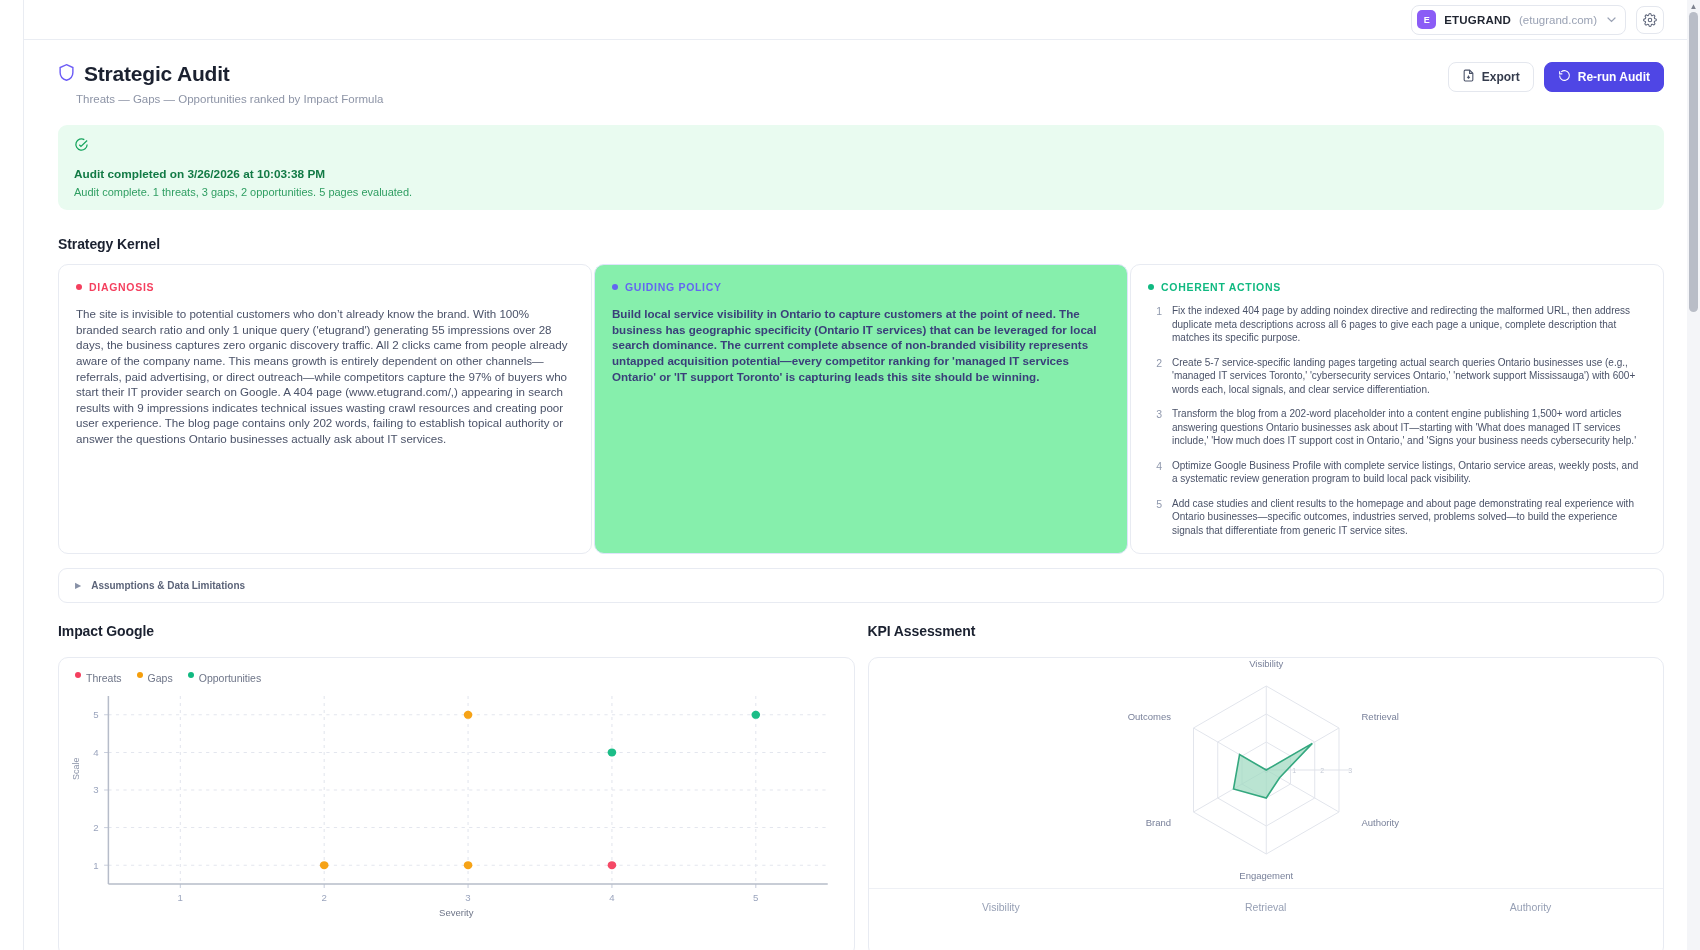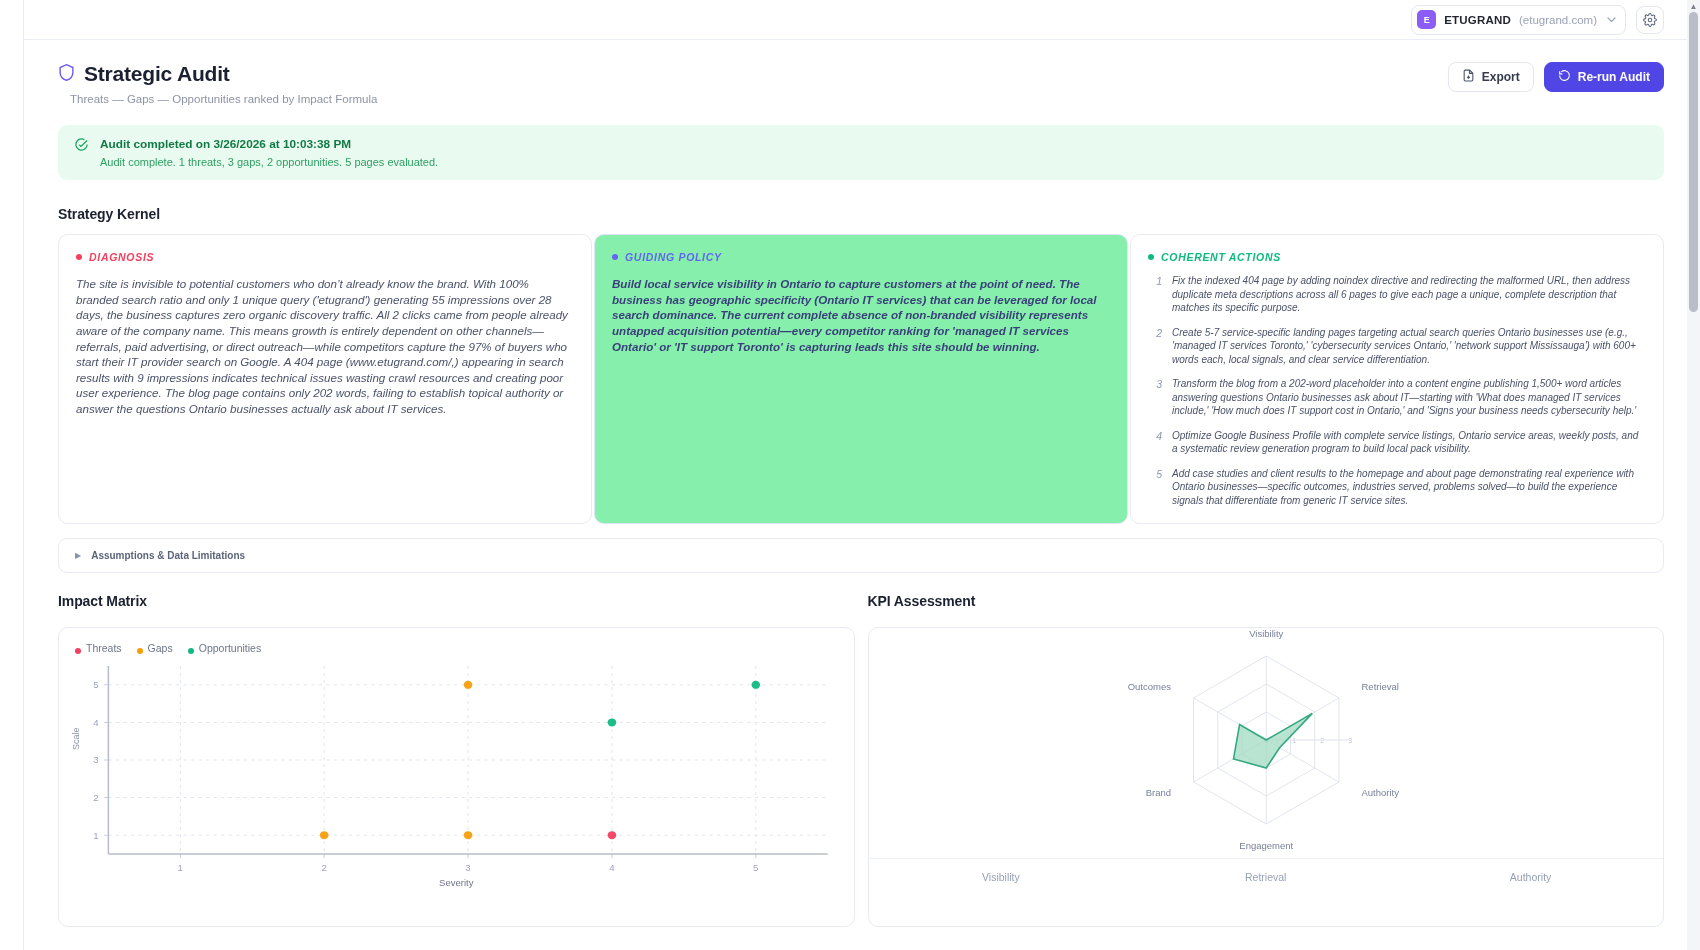--- a/index.html
+++ b/index.html
@@ -47,43 +47,43 @@
     width: 28px; height: 28px; border: 1px solid #e4e7ee; border-radius: 8px;
     background:#fff; display:flex; align-items:center; justify-content:center;
   }
 
   
   .page { padding: 22px 36px 0 34px; height: 910px; position: relative; }
 
   .page-head { display:flex; align-items:flex-start; justify-content: space-between; gap: 48px; }
   .title-row { display:flex; align-items:center; gap: 9px; }
   h1.title { font-size: 21px; font-weight: 700; color:#1b2130; letter-spacing:-.2px; }
-  .subtitle { font-size: 11.5px; color:#8d94a6; margin-top: 7px; margin-left: 12px; }
+  .subtitle { font-size: 11.5px; color:#8d94a6; margin-top: 7px; margin-left: 18px; }
 
   .head-actions { display:flex; align-items:center; gap:10px; }
   .btn {
     height: 30px; border-radius: 8px; font-size: 12px; font-weight: 600;
     display:flex; align-items:center; gap:7px; padding: 0 13px; cursor:pointer;
   }
   .btn-ghost { background:#fff; border:1px solid #e4e7ee; color:#343b4c; }
   .btn-primary { background:#4f46e5; border:1px solid #4f46e5; color:#fff; }
 
   
   .banner {
     margin-top: 20px; background:#e9fbf0; border-radius: 9px;
-    padding: 12px 16px; display:flex; gap:11px; align-items:flex-start;
+    padding: 12px 16px; display:flex; gap:11px; align-items:flex-start;flex-direction:column;
   }
   .banner-title { font-size: 11.8px; font-weight: 700; color:#127a45; }
   .banner-sub { font-size: 11px; color:#2f9e62; margin-top: 5px; }
 
   
   h2.section { font-size: 14px; font-weight: 700; color:#1b2130; margin: 26px 0 12px; letter-spacing:-.1px;}
 
   
-  .kernel { display:grid; grid-template-columns: 1fr 1fr 1fr; gap: 2px; font-style: italic; }
+  .kernel { display:grid; grid-template-columns: 1fr 1fr 1fr; gap: 2px; }
   .card { border:1px solid #e8ebf2; border-radius: 10px; background:#fff; padding: 16px 17px; }
   .card.policy { background:#86efac; border-color:#dfe4fb; }
   .card-label { display:flex; align-items:center; gap:7px; font-size: 10.5px; font-weight: 700; letter-spacing: .7px; }
   .dot { width:6px; height:6px; border-radius:50%; display:inline-block; }
   .card-body { font-size: 11.6px; line-height: 1.35; color:#4a5268; margin-top: 13px; }
   .card.policy .card-body { color:#3a3f7a; font-weight: 700; }
 
   ol.actions { list-style:none; margin-top: 11px; }
   ol.actions li { display:flex; gap:10px; margin-bottom: 11px; }
   ol.actions li:last-child { margin-bottom:0; }
@@ -98,21 +98,21 @@
     padding: 11px 16px; display:flex; align-items:center; gap:10px; background:#fff;
   }
   .tri { font-size: 8px; color:#8790a6; }
   .assump-label { font-size: 10px; font-weight: 700; color:#5c6479; }
 
   
   .charts { display:grid; grid-template-columns: 1fr 1fr; gap: 13px; margin-top: 6px; }
   .chart-card { border:1px solid #e8ebf2; border-radius:10px; background:#fff; height: 300px; position:relative; overflow:hidden; }
 
   .legend { display:flex; gap: 15px; padding: 14px 0 0 16px; }
-  .legend-item { display:flex; align-items:flex-end; gap:5px; font-size: 10.5px; color:#6e7588; }
+  .legend-item { display:flex; align-items:flex-start; gap:5px; font-size: 10.5px; color:#6e7588; }
 
   .scatter-wrap { position:relative; width: 100%; height: 236px; }
   .ylabel {
     position:absolute; left: 12px; top: 96px; font-size: 9px; color:#8b93a8;
     transform: rotate(-90deg); transform-origin: left top; white-space:nowrap;
   }
   .xlabel { position:absolute; left:0; right:0; bottom: 2px; text-align:center; font-size: 9.5px; color:#6e7588; }
 
   .radar-wrap { position:relative; width:100%; height: 230px; }
   .kpi-strip { border-top:1px solid #eef0f5; display:grid; grid-template-columns: repeat(3,1fr); padding-top: 12px; }
@@ -251,21 +251,21 @@
           </ol>
         </div>
       </div>
 
       <div class="assump">
         <span class="tri">▶</span>
         <span class="assump-label">Assumptions &amp; Data Limitations</span>
       </div>
 
       <div style="display:grid;grid-template-columns:1fr 1fr;gap:13px;margin-top:20px;">
-        <h2 class="section" style="margin:0 0 12px">Impact Matrix</h2>
+        <h2 class="section" style="margin:0 0 12px">Impact Google</h2>
         <h2 class="section" style="margin:0 0 12px">KPI Assessment</h2>
       </div>
 
       <div class="charts">
 
         <div class="chart-card">
           <div class="legend">
             <div class="legend-item">
               <span class="dot" style="background:#f43f5e"></span>
               <span>Threats</span>

